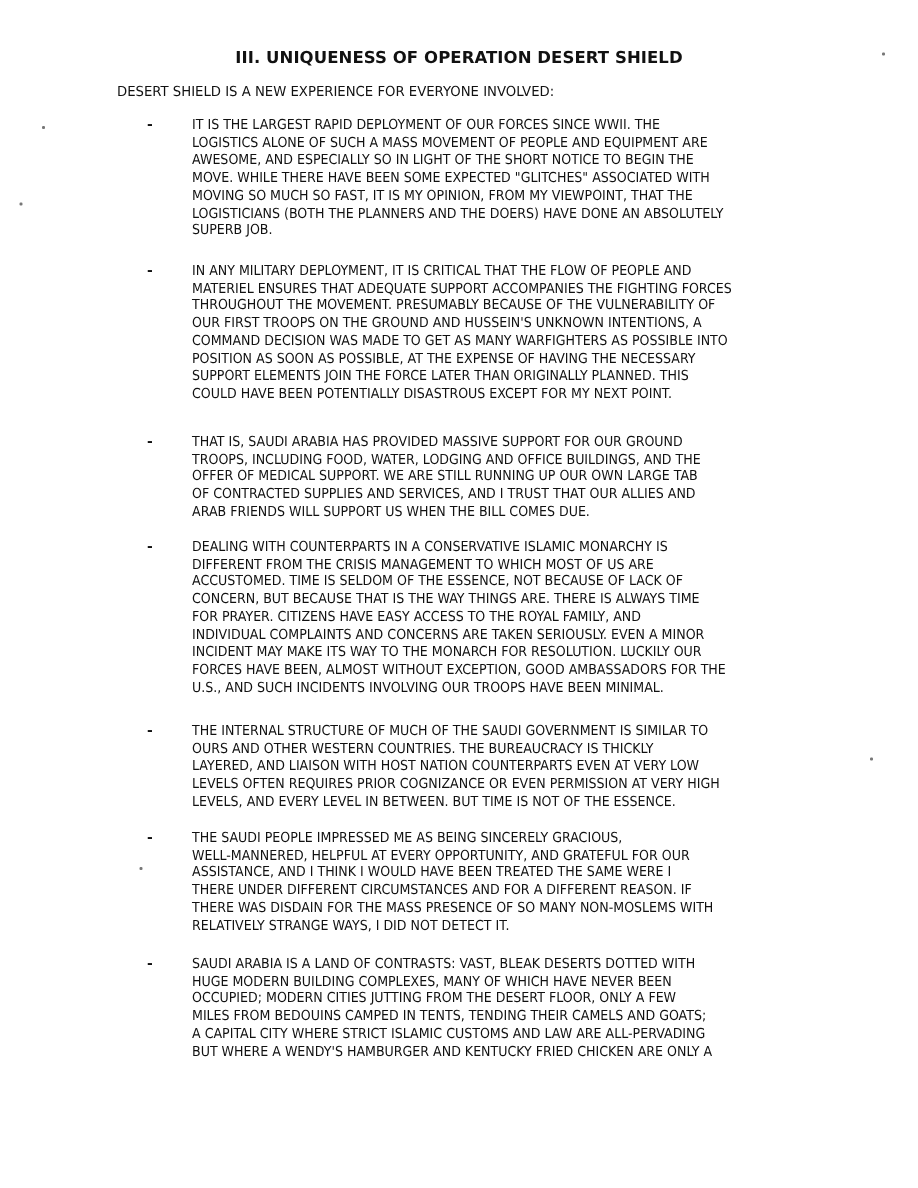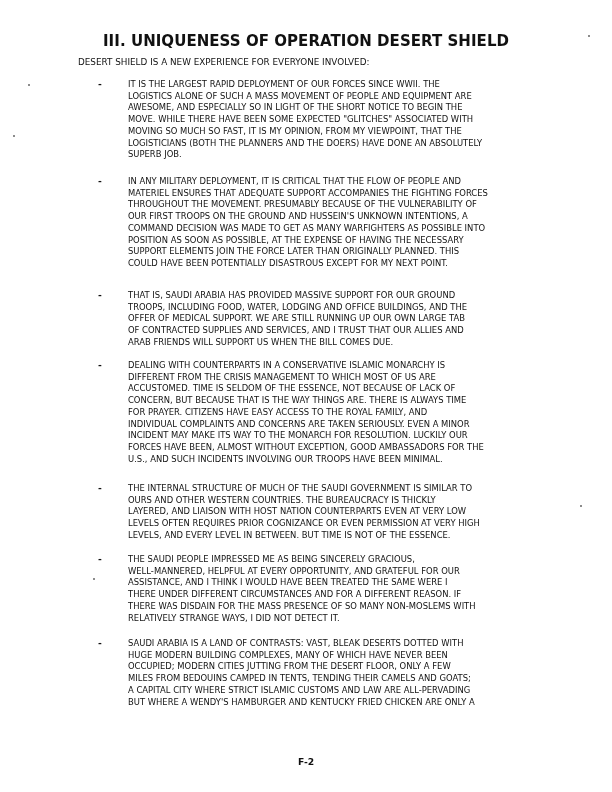--- a/index.html
+++ b/index.html
@@ -21,21 +21,21 @@
       width: 612px; height: 792px;
     }
     .title {
       position: absolute;
       top: 32px;
       left: 0;
       width: 612px;
       text-align: center;
       font-family: "DejaVu Sans", "Liberation Sans", sans-serif;
       font-weight: bold;
-      font-size: 15px;
+      font-size: 11px;
       letter-spacing: 0.05px;
     }
     .intro {
       position: absolute;
       top: 56px;
       left: 78px;
       font-family: "DejaVu Sans", "Liberation Sans", sans-serif;
       font-size: 9.2px;
       white-space: nowrap;
       transform: scaleX(0.96);
@@ -174,21 +174,20 @@
     <div class="lines">
       <span class="line">SAUDI ARABIA IS A LAND OF CONTRASTS: VAST, BLEAK DESERTS DOTTED WITH</span>
       <span class="line">HUGE MODERN BUILDING COMPLEXES, MANY OF WHICH HAVE NEVER BEEN</span>
       <span class="line">OCCUPIED;  MODERN CITIES JUTTING FROM THE DESERT FLOOR, ONLY A FEW</span>
       <span class="line">MILES FROM BEDOUINS CAMPED IN TENTS, TENDING THEIR CAMELS AND GOATS;</span>
       <span class="line">A CAPITAL CITY WHERE STRICT ISLAMIC CUSTOMS AND LAW ARE ALL-PERVADING</span>
       <span class="line">BUT WHERE A WENDY'S HAMBURGER AND KENTUCKY FRIED CHICKEN ARE ONLY A</span>
     </div>
   </div>
 
-  <div class="page-number">F-2</div>
 
   <span class="speck" style="left:588px; top:35px;"></span>
   <span class="speck" style="left:28px; top:84px;"></span>
   <span class="speck" style="left:13px; top:135px;"></span>
   <span class="speck" style="left:580px; top:505px;"></span>
   <span class="speck" style="left:93px; top:578px;"></span>
 
 </div>
 
 </body></html>

